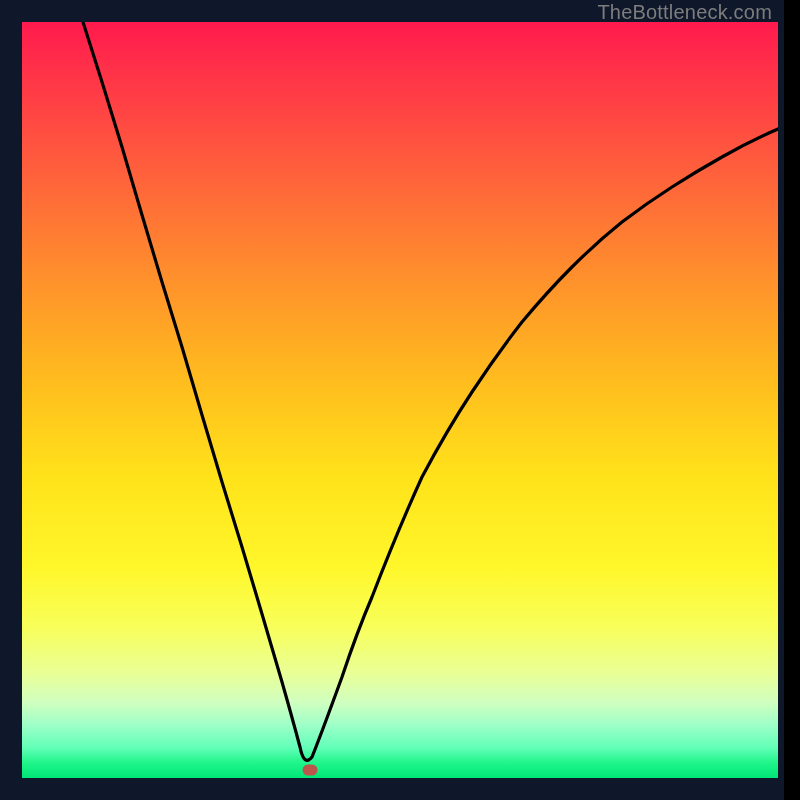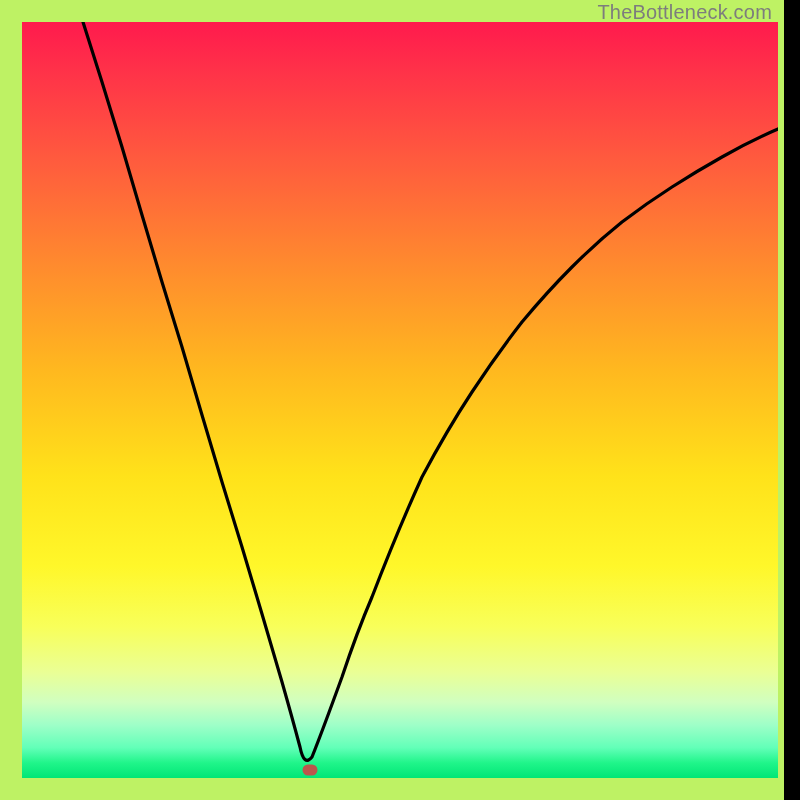--- a/index.html
+++ b/index.html
@@ -9,21 +9,21 @@
     height: 800px;
     background: #000000;
     overflow: hidden;
   }
   .frame {
     position: absolute;
     top: 0;
     left: 0;
     width: 784px;
     height: 800px;
-    background: #bef264;
+    background: #0f172a;
   }
   .plot-area {
     position: absolute;
     left: 22px;
     top: 22px;
     width: 756px;
     height: 756px;
     overflow: hidden;
   }
   .gradient {

